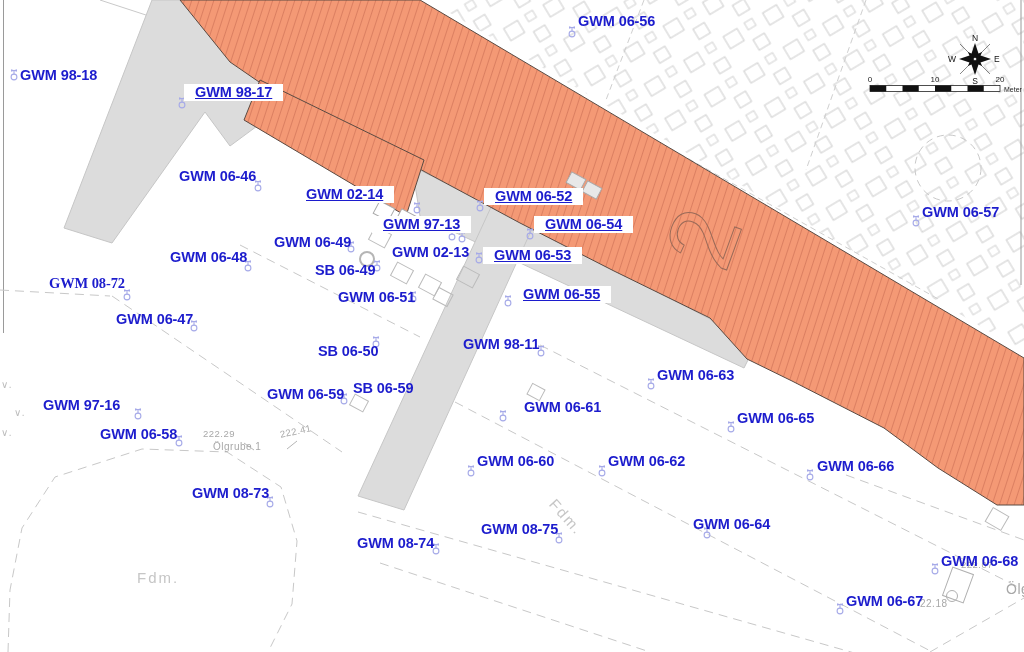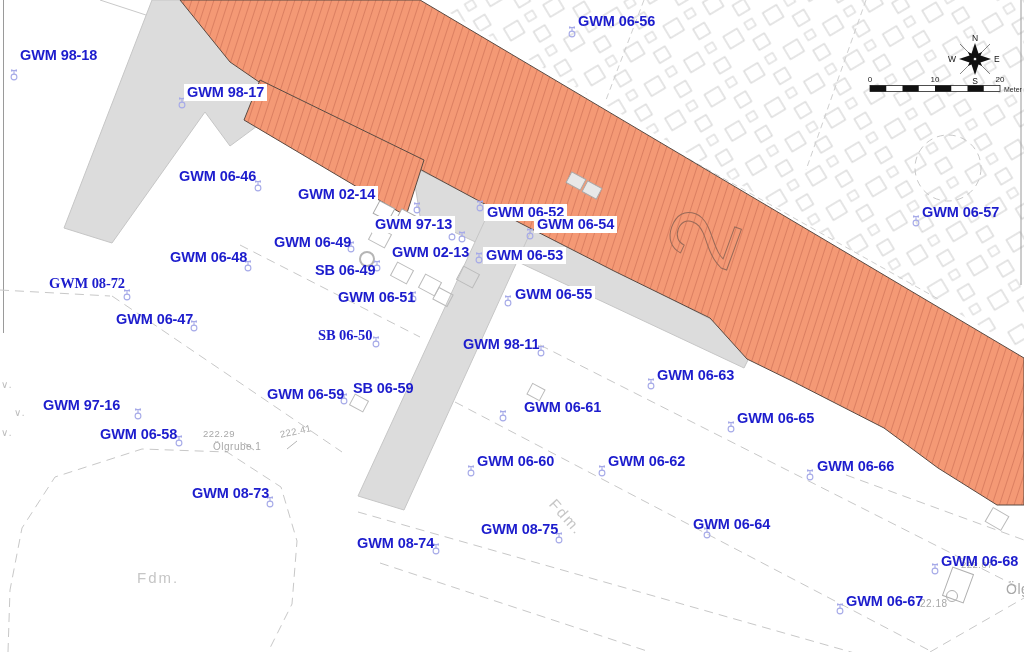--- a/index.html
+++ b/index.html
@@ -2,21 +2,21 @@
 <html><head>
 <meta charset="utf-8">
 <style>
   html,body{margin:0;padding:0;background:#fff;}
   .stage{position:relative;width:1024px;height:652px;background:#fff;overflow:hidden;
          font-family:"Liberation Sans",sans-serif;}
   .stage svg{position:absolute;left:0;top:0;}
   .layer{position:absolute;left:0;top:0;width:100%;height:100%;pointer-events:none;}
   .well-label{position:absolute;font-weight:700;font-size:14.5px;color:var(--label-blue,#1c1ccd);
               white-space:nowrap;line-height:1.05;letter-spacing:-0.1px;}
-  .well-label.boxed{background:#fff;padding:1px 3px;margin:-1px -3px;}
+  .well-label.boxed{background:#fff;padding:1px 11px;margin:-1px -3px;text-decoration:underline;}
   .ann{position:absolute;color:var(--ann,#a8a8a8);white-space:nowrap;line-height:1;
        transform-origin:0 0;letter-spacing:0.5px;}
   text{font-family:"Liberation Sans",sans-serif;}
 </style>
 </head>
 <body>
 
 <div class="stage" style="--label-blue: #1c1ccd; --ann: #a8a8a8;">
 
 <svg width="1024" height="652" viewBox="0 0 1024 652">
@@ -173,39 +173,39 @@
       <div class="ann" style="left: 558px; top: 496px; font-size: 15px; transform: rotate(48deg); color: rgb(198, 198, 198); letter-spacing: 2px;">Fdm.</div>
       <div class="ann" style="left: 961px; top: 560px; font-size: 9.5px;">222.07</div>
       <div class="ann" style="left: 1006px; top: 582px; font-size: 14px;">Ölgruben?</div>
       <div class="ann" style="left: 920px; top: 599px; font-size: 10px;">22.18</div>
       <div class="ann" style="left: 1px; top: 380px; font-size: 10px; color: rgb(189, 189, 189);">∨.</div>
       <div class="ann" style="left: 14px; top: 408px; font-size: 10px; color: rgb(189, 189, 189);">∨.</div>
       <div class="ann" style="left: 1px; top: 428px; font-size: 10px; color: rgb(189, 189, 189);">∨.</div>
     </div>
 
 <div class="layer" id="labels">
-      <div class="well-label" style="left: 20px; top: 48px;">GWM 98-18</div>
+      <div class="well-label" style="left: 20px; top: 68px;">GWM 98-18</div>
       <div class="well-label boxed" style="left: 187px; top: 85px;">GWM 98-17</div>
       <div class="well-label" style="left: 578px; top: 14px;">GWM 06-56</div>
       <div class="well-label" style="left: 179px; top: 169px;">GWM 06-46</div>
       <div class="well-label boxed" style="left: 298px; top: 187px; text-align: center;">GWM 02-14</div>
-      <div class="well-label boxed" style="left: 487px; top: 205px;">GWM 06-52</div>
+      <div class="well-label boxed" style="left: 487px; top: 189px;">GWM 06-52</div>
       <div class="well-label boxed" style="left: 375px; top: 217px;">GWM 97-13</div>
       <div class="well-label boxed" style="left: 537px; top: 217px;">GWM 06-54</div>
       <div class="well-label" style="left: 922px; top: 205px;">GWM 06-57</div>
       <div class="well-label" style="left: 274px; top: 235px;">GWM 06-49</div>
       <div class="well-label" style="left: 392px; top: 245px;">GWM 02-13</div>
       <div class="well-label boxed" style="left: 486px; top: 248px;">GWM 06-53</div>
       <div class="well-label" style="left: 170px; top: 250px;">GWM 06-48</div>
       <div class="well-label" style="left: 315px; top: 263px;">SB 06-49</div>
       <div class="well-label" style="left: 49px; top: 276px; font-family: Liberation Serif, serif;">GWM 08-72</div>
       <div class="well-label" style="left: 338px; top: 290px;">GWM 06-51</div>
       <div class="well-label boxed" style="left: 515px; top: 287px;">GWM 06-55</div>
       <div class="well-label" style="left: 116px; top: 312px;">GWM 06-47</div>
-      <div class="well-label" style="left: 318px; top: 328px; font-family: Liberation Serif, serif;">SB 06-50</div>
+      <div class="well-label" style="left: 318px; top: 344px;">SB 06-50</div>
       <div class="well-label" style="left: 463px; top: 337px;">GWM 98-11</div>
       <div class="well-label" style="left: 657px; top: 368px;">GWM 06-63</div>
       <div class="well-label" style="left: 353px; top: 381px;">SB 06-59</div>
       <div class="well-label" style="left: 267px; top: 387px;">GWM 06-59</div>
       <div class="well-label" style="left: 43px; top: 398px;">GWM 97-16</div>
       <div class="well-label" style="left: 524px; top: 400px;">GWM 06-61</div>
       <div class="well-label" style="left: 737px; top: 411px;">GWM 06-65</div>
       <div class="well-label" style="left: 100px; top: 427px;">GWM 06-58</div>
       <div class="well-label" style="left: 477px; top: 454px;">GWM 06-60</div>
       <div class="well-label" style="left: 608px; top: 454px; text-align: right;">GWM 06-62</div>

